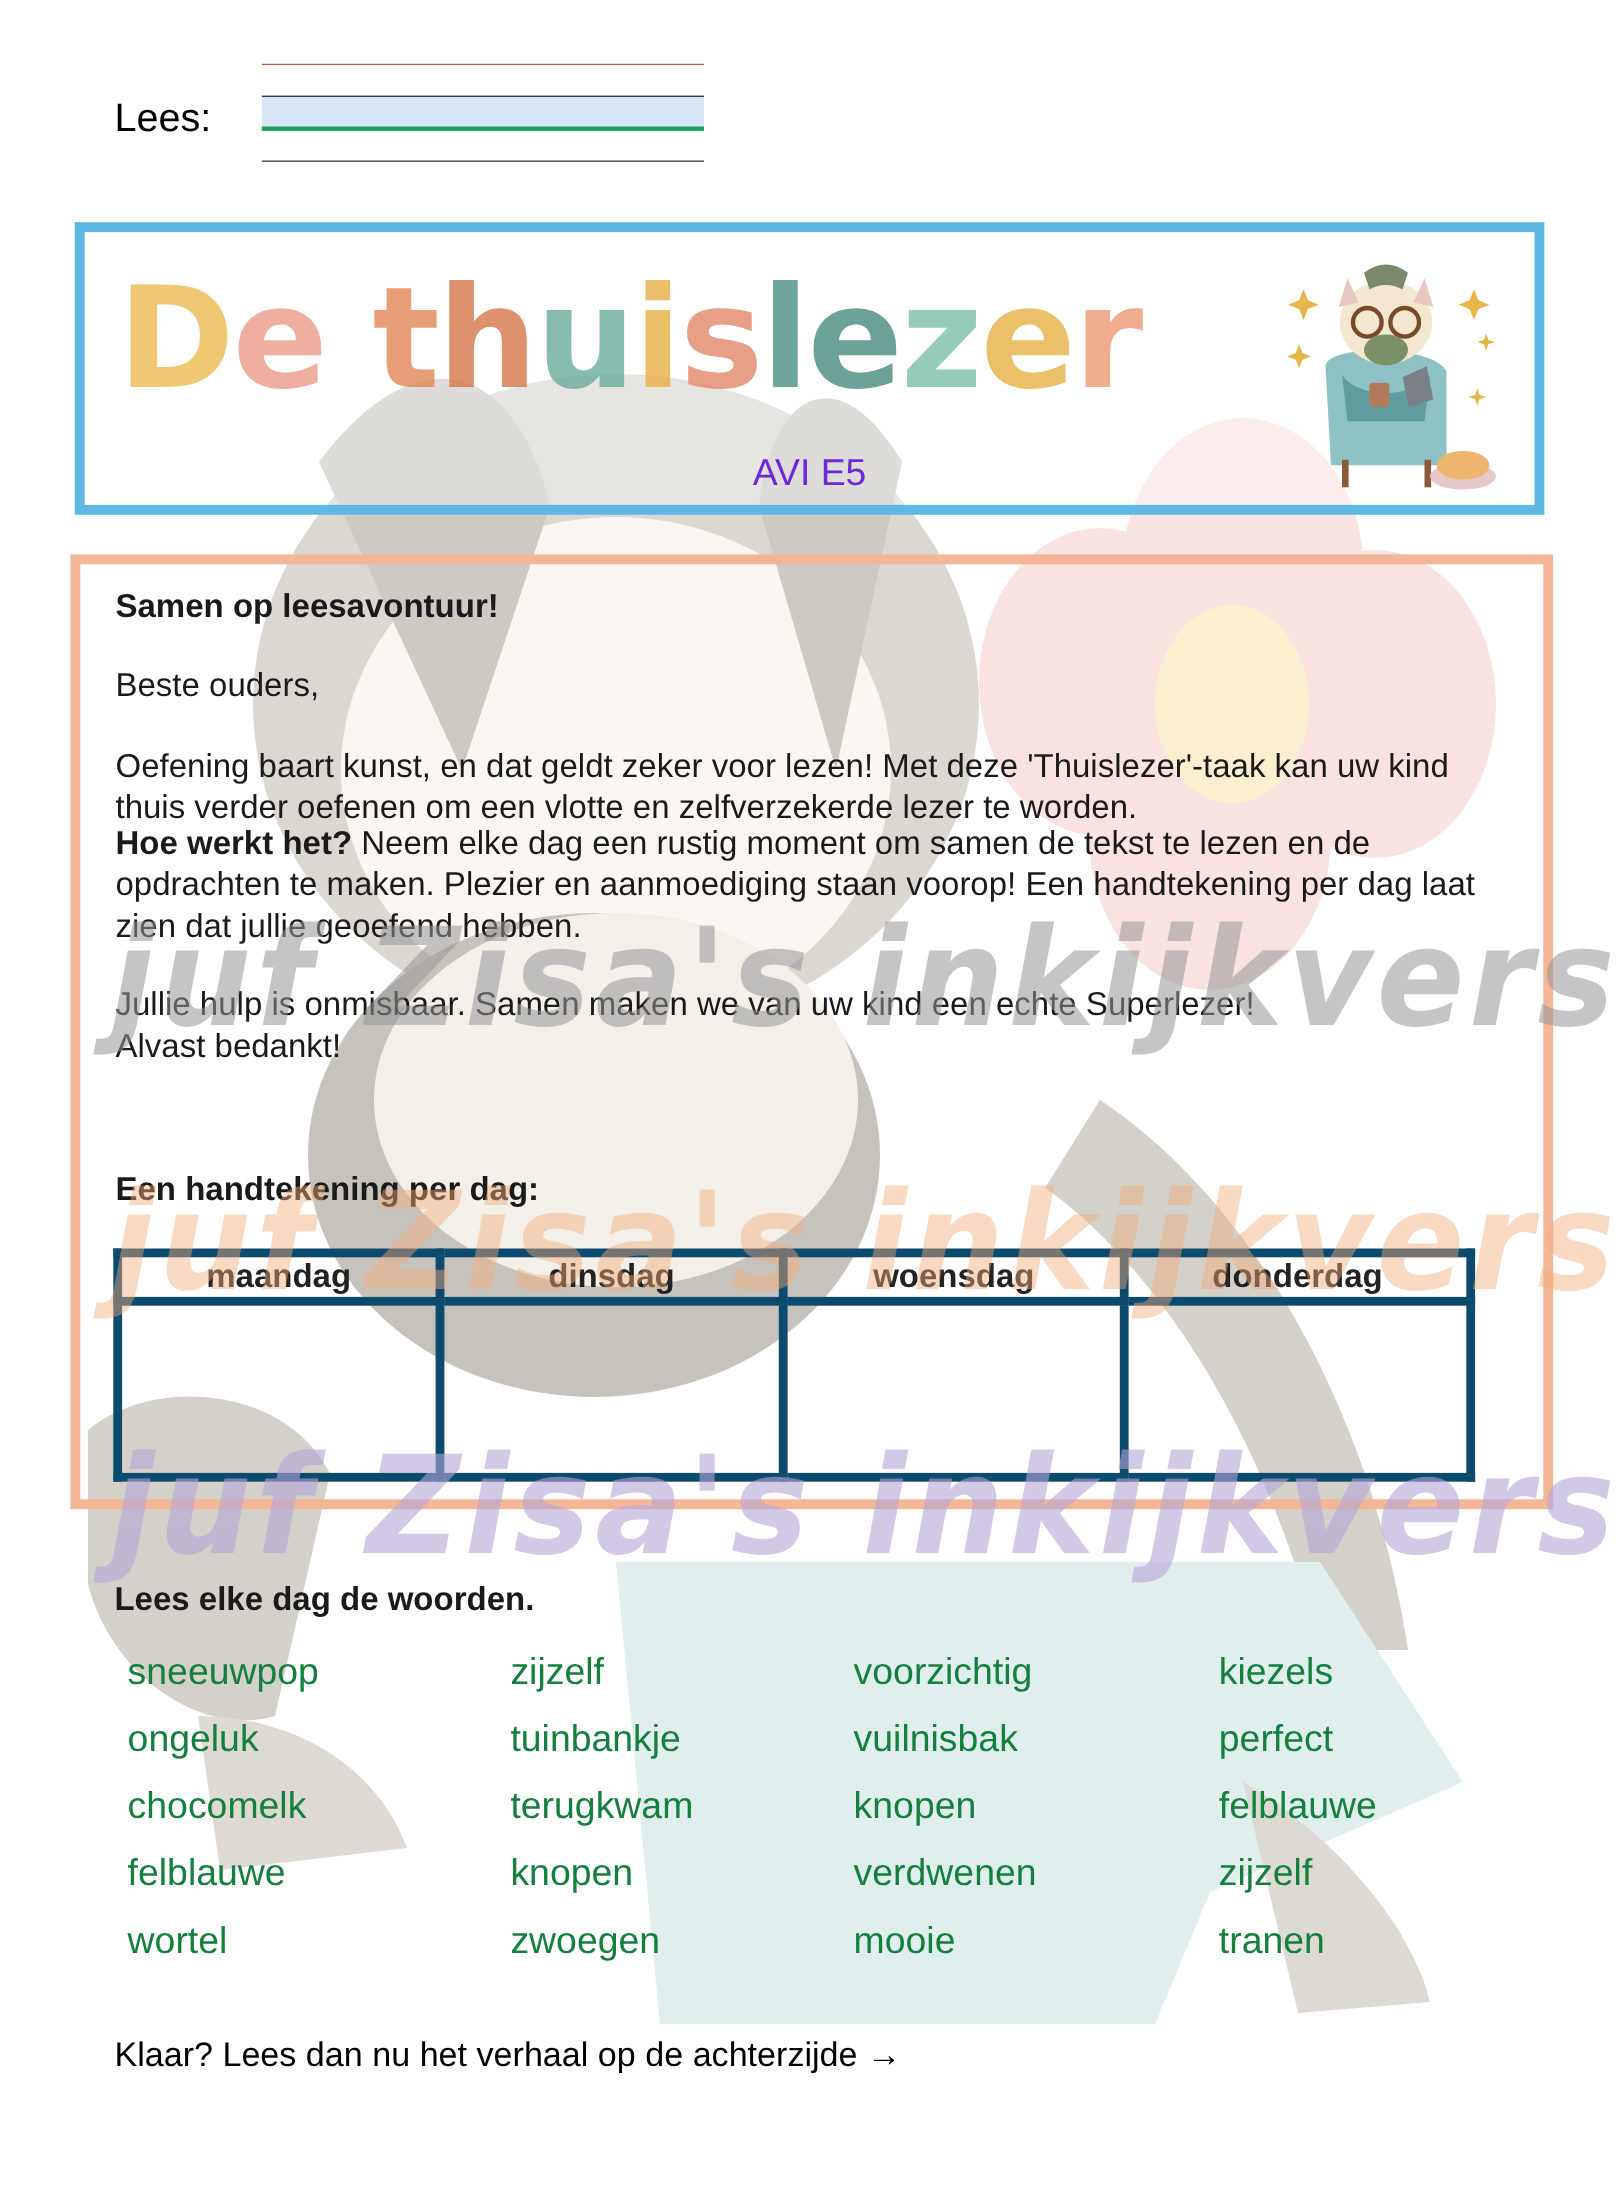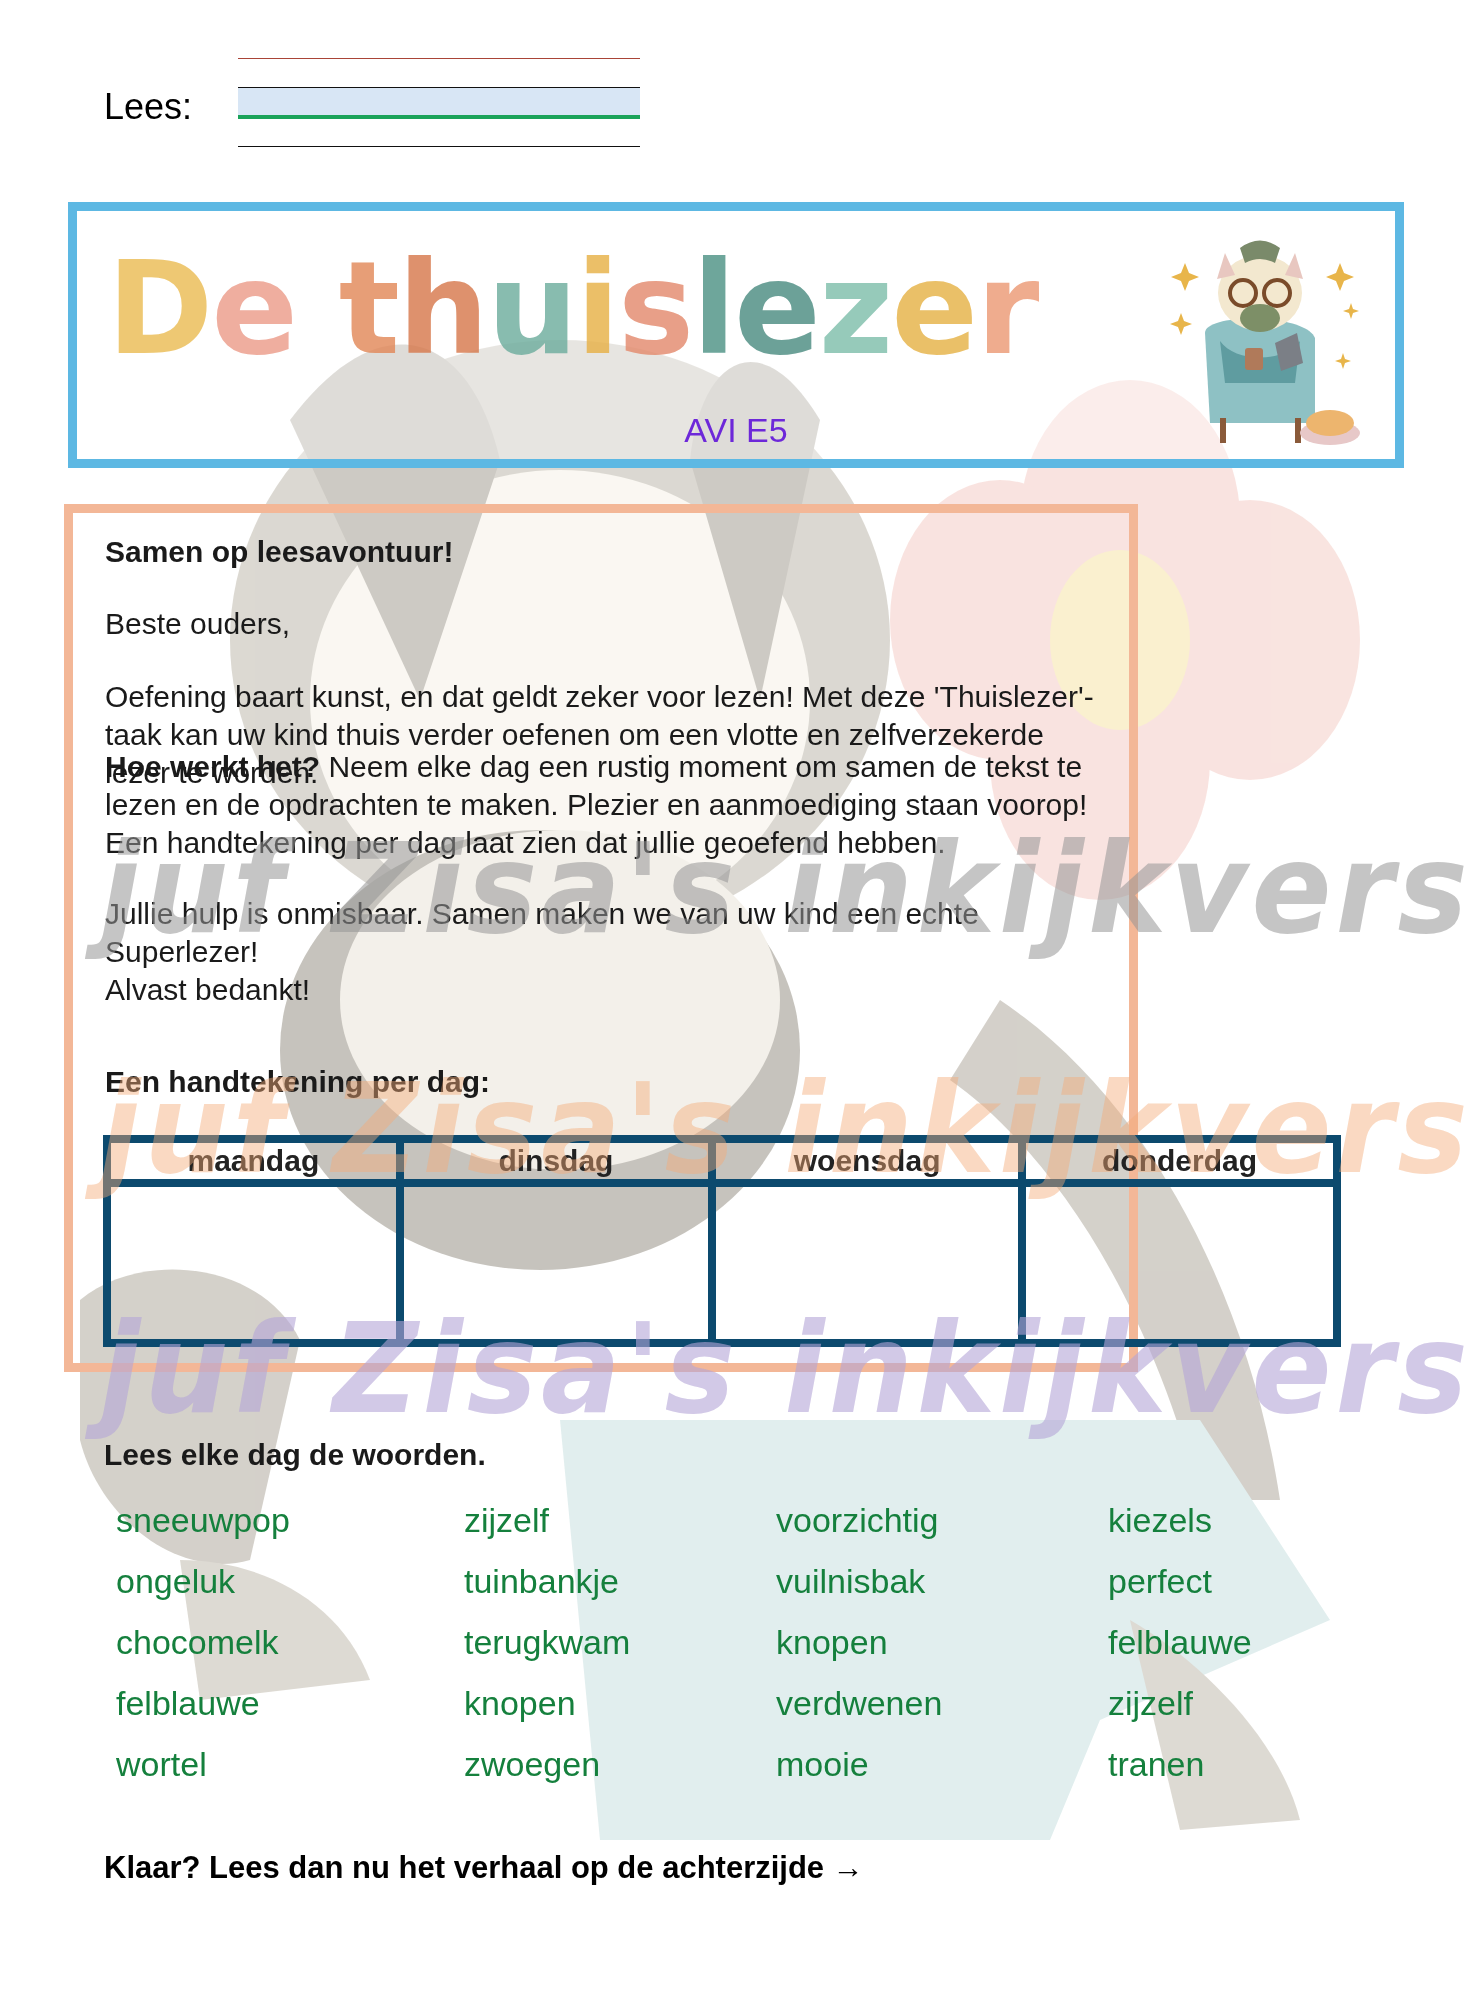--- a/index.html
+++ b/index.html
@@ -40,21 +40,21 @@
   .title {
     position: absolute; left: 30px; top: 34px; font-family: "DejaVu Sans", sans-serif;
     font-weight: bold; font-size: 128px; letter-spacing: -2px; line-height: 1;
   }
   .title span { opacity: 0.82; }
   .avi { position: absolute; left: 0; width: 100%; top: 200px; text-align: center; font-size: 34px; color: #6d28d9; }
   .mascot { position: absolute; right: 30px; top: 12px; width: 200px; height: 230px; }
 
   
   .letter {
-    position: absolute; left: 64px; top: 504px; width: 1074px; height: 868px;
+    position: absolute; left: 64px; top: 504px; width: 1348px; height: 868px;
     border: 9px solid #f3b797; box-sizing: border-box; z-index: 2;
   }
   .letter-inner { position: absolute; left: 32px; top: 20px; right: 30px; font-size: 30px; line-height: 38px; color: #1a1a1a; }
   .letter-inner p { margin: 0; }
   .h-bold { font-weight: bold; }
   .p-title { position: absolute; top: 0; }
   .p-greet { position: absolute; top: 72px; text-align: center; }
   .p1 { position: absolute; top: 145px; }
   .p2 { position: absolute; top: 215px; }
   .p3 { position: absolute; top: 362px; }
@@ -67,21 +67,21 @@
   .sig-table th, .sig-table td { border: 8px solid #0c4a6e; }
   .sig-table th { height: 36px; font-size: 30px; font-weight: bold; text-align: center; padding: 0; color: #222; }
   .sig-table td { height: 150px; }
 
   
   .words-title { position: absolute; left: 104px; top: 1438px; font-size: 30px; font-weight: bold; z-index: 5; }
   .words { position: absolute; left: 116px; top: 1490px; width: 1250px; z-index: 5; font-size: 34px; }
   .word-col { position: absolute; top: 0; }
   .word { height: 61px; line-height: 61px; color: #15803d; }
 
-  .footer { position: absolute; left: 104px; top: 1850px; font-size: 31px; font-weight: bold; color: #000; z-index: 5; }
+  .footer { position: absolute; left: 104px; top: 1850px; font-size: 31px; font-weight: normal; color: #000; z-index: 5; }
 </style>
 </head>
 <body>
 
 <svg class="bg-art" viewBox="0 0 1472 2000">
   <g opacity="0.5">
     <ellipse cx="560" cy="640" rx="330" ry="300" fill="#b9b3a6"></ellipse>
     <ellipse cx="560" cy="700" rx="250" ry="230" fill="#f6f1e6"></ellipse>
     <path d="M290 420 C 380 300, 470 330, 500 460 L 420 700 Z" fill="#9d978b"></path>
     <path d="M820 420 C 760 320, 700 360, 690 460 L 760 700 Z" fill="#9d978b"></path>

